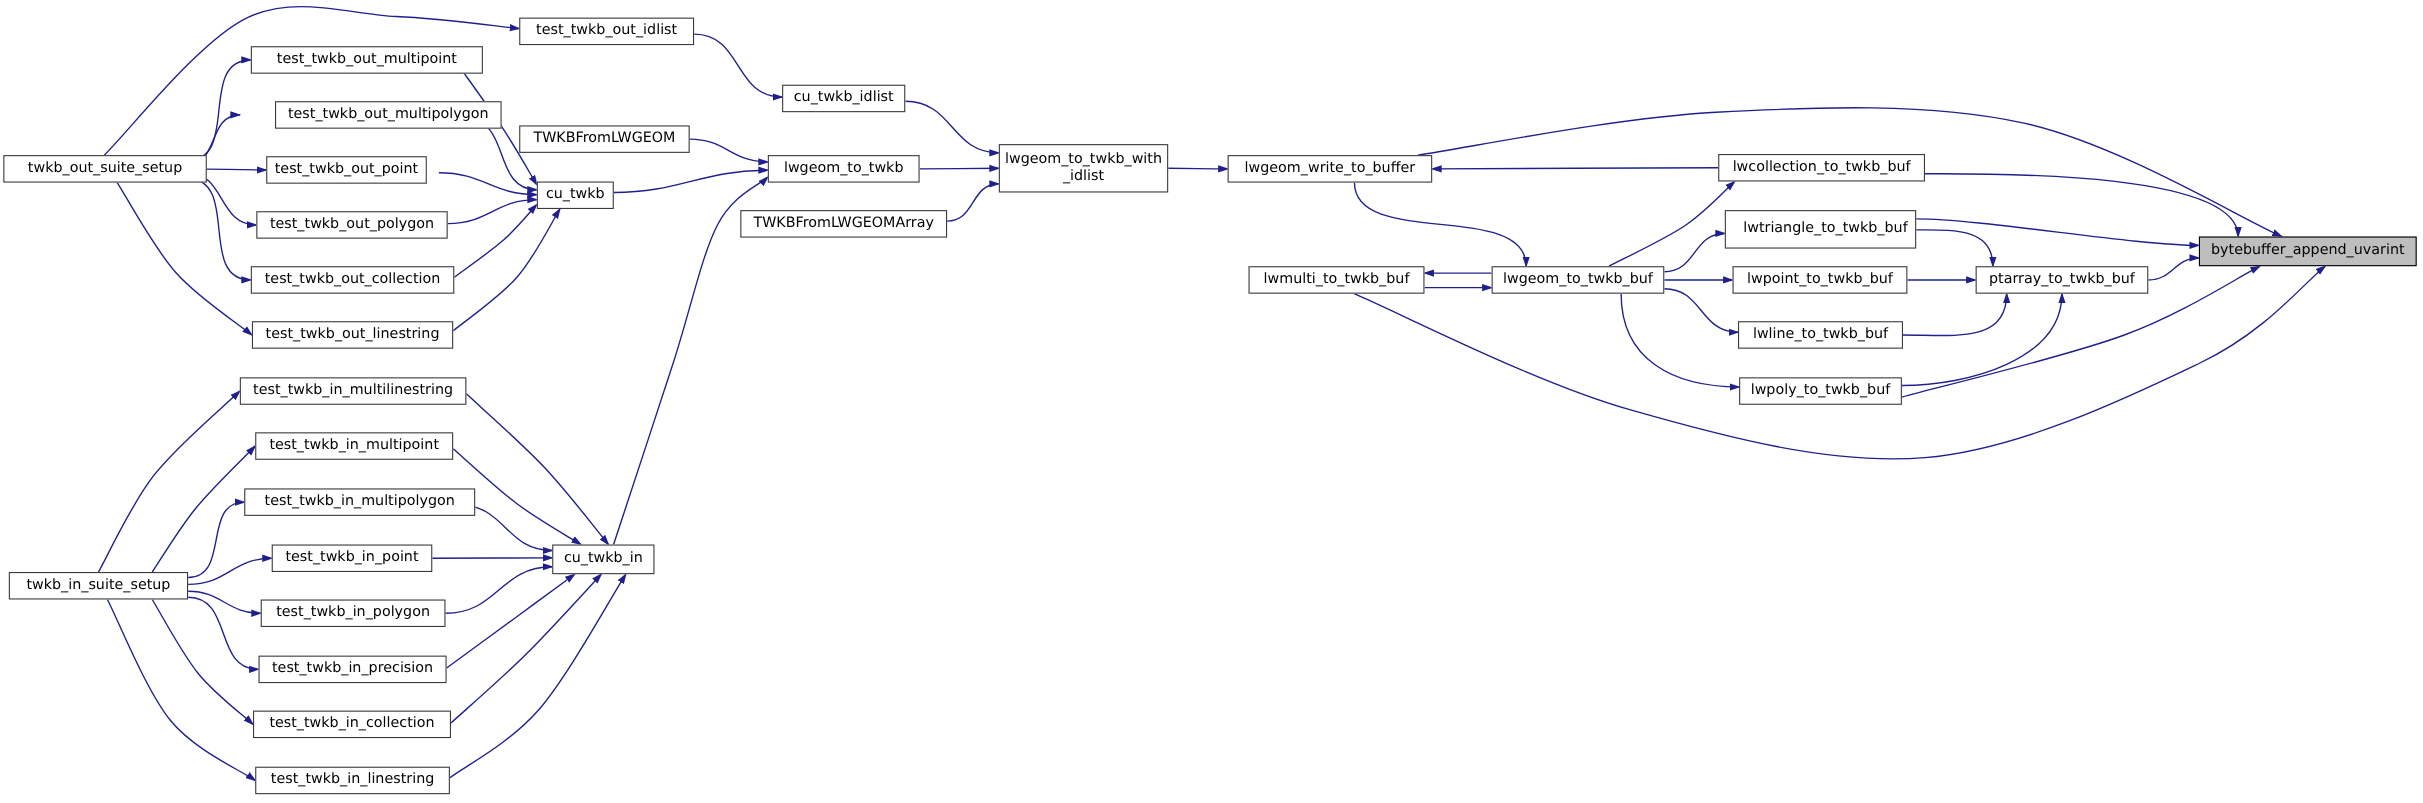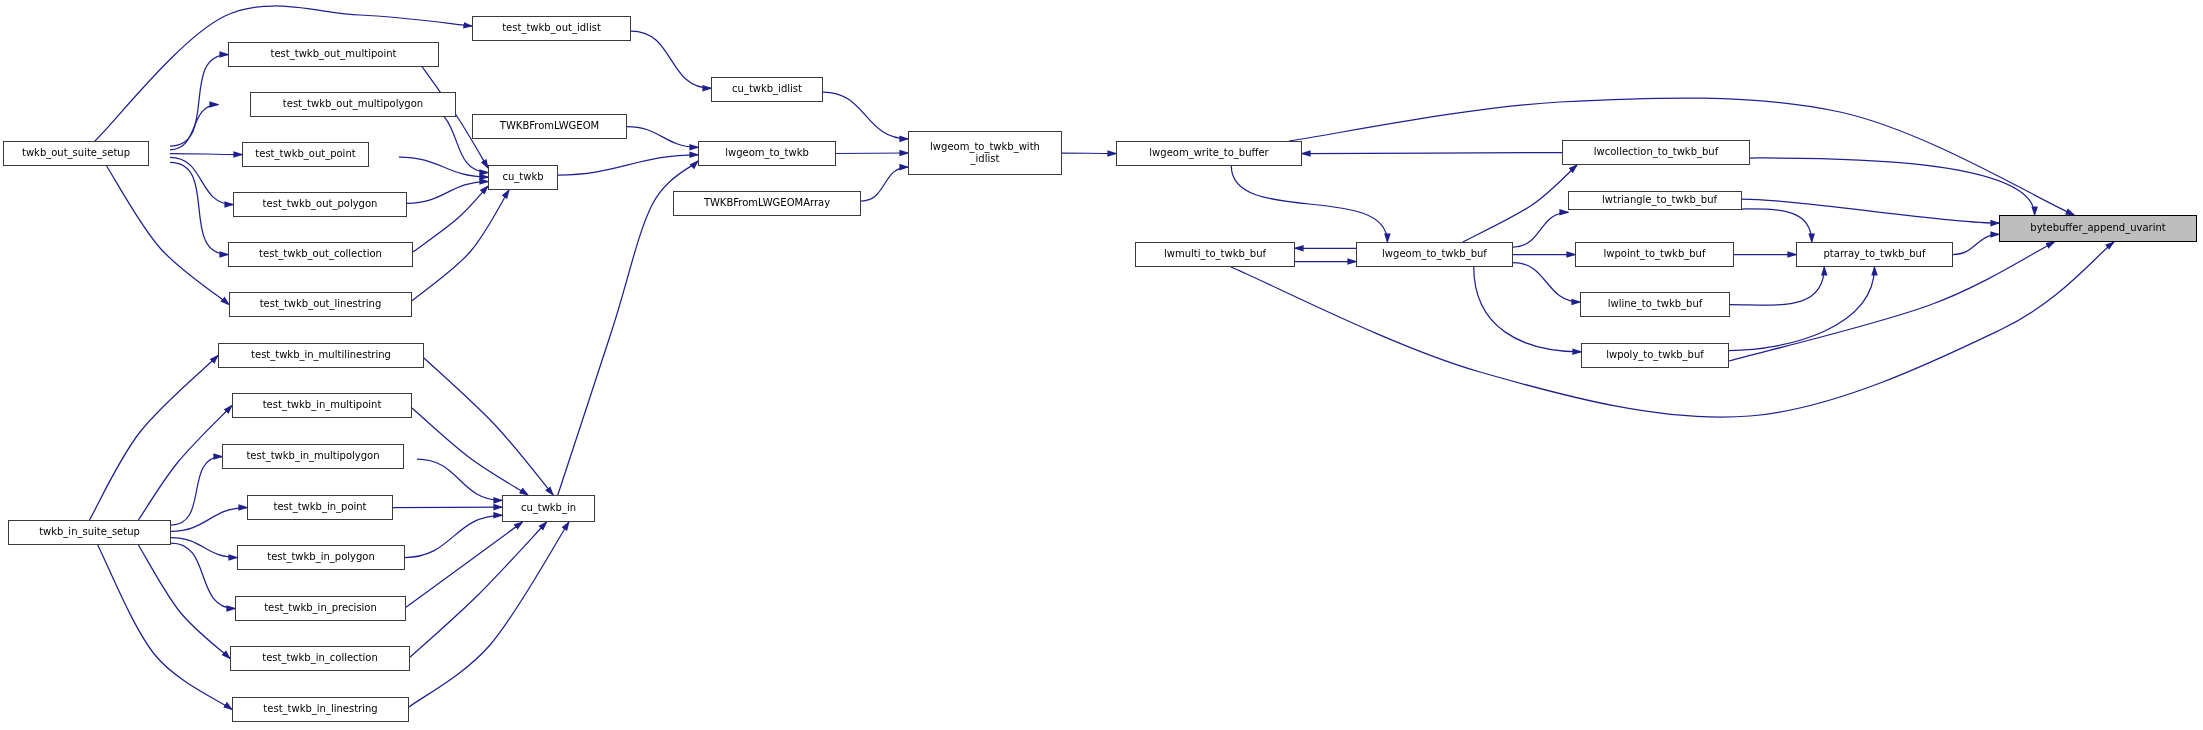--- a/index.html
+++ b/index.html
@@ -11,21 +11,21 @@
     font-family: "DejaVu Sans", "Liberation Sans", sans-serif;
     overflow: hidden;
   }
   #edges-svg { position: absolute; left: 0; top: 0; }
   .node {
     position: absolute;
     box-sizing: border-box;
     background: #ffffff;
     border: 1.3px solid #3a3a3a;
     color: #000000;
-    font-size: 10px;
+    font-size: 13px;
     display: flex;
     flex-direction: column;
     align-items: center;
     justify-content: center;
     text-align: center;
     white-space: nowrap;
     line-height: 1.25;
     padding: 0 3px;
     z-index: 2;
     cursor: pointer;
@@ -100,30 +100,30 @@
         <path class="edge" d="M 1729 350.5 C 1789 350.5, 1874.5 327, 1874.5 267" stroke="#20208d" marker-end="url(#arrow)"></path>
         <path class="edge" d="M 1953 254.5 C 1975.582664346795 254.5, 1976.417335653205 234.44, 1999 234.44" stroke="#20208d" marker-end="url(#arrow)"></path>
         <path class="edge" d="M 1742 199 C 1802 199, 1939 223.1, 1999 223.1" stroke="#20208d" marker-end="url(#arrow)"></path>
         <path class="edge" d="M 1750 158 C 1810 158, 2034.64 155, 2034.64 215" stroke="#20208d" marker-end="url(#arrow)"></path>
         <path class="edge" d="M 1288.98 141 C 1334.15 134.5, 1468.1633333333334 106.83333333333333, 1560 102 C 1651.8366666666666 97.16666666666667, 1754.2933333333333 93.16666666666667, 1840 112 C 1925.7066666666667 130.83333333333334, 2035.1999999999998 197.83333333333334, 2074.24 215" stroke="#20208d" marker-end="url(#arrow)"></path>
         <path class="edge" d="M 1729 361 C 1762.5 351.6666666666667, 1875.76 324.8333333333333, 1930 305 C 1984.24 285.1666666666667, 2033.7 252.5, 2054.44 242" stroke="#20208d" marker-end="url(#arrow)"></path>
         <path class="edge" d="M 1231 267 C 1272.5 284.5, 1393.5 347.1666666666667, 1480 372 C 1566.5 396.8333333333333, 1663.3333333333333 423, 1750 416 C 1836.6666666666667 409, 1939.36 359, 2000 330 C 2060.64 301, 2094.866666666667 256.6666666666667, 2113.84 242" stroke="#20208d" marker-end="url(#arrow)"></path>
       </g>
   </svg>
   <div id="nodes-layer">
-      <div class="node" style="left: 3px; top: 141px; width: 146px; height: 25px;">
+      <div class="node" style="left: 3px; top: 141px; width: 185px; height: 25px;">
         <span>twkb_out_suite_setup</span>
       </div>
       <div class="node" style="left: 228px; top: 42px; width: 211px; height: 25px;">
         <span>test_twkb_out_multipoint</span>
       </div>
       <div class="node" style="left: 218px; top: 92px; width: 206px; height: 25px; margin-left: 32px;">
         <span>test_twkb_out_multipolygon</span>
       </div>
-      <div class="node" style="left: 242px; top: 142px; width: 127px; height: 25px;">
+      <div class="node" style="left: 242px; top: 142px; width: 146px; height: 25px;">
         <span>test_twkb_out_point</span>
       </div>
       <div class="node" style="left: 233px; top: 192px; width: 174px; height: 25px;">
         <span>test_twkb_out_polygon</span>
       </div>
       <div class="node" style="left: 228px; top: 242px; width: 185px; height: 25px;">
         <span>test_twkb_out_collection</span>
       </div>
       <div class="node" style="left: 229px; top: 292px; width: 183px; height: 25px;">
         <span>test_twkb_out_linestring</span>
@@ -149,21 +149,21 @@
       <div class="node" style="left: 908px; top: 131px; width: 154px; height: 44px;">
         <span>lwgeom_to_twkb_with</span>
         <span>_idlist</span>
       </div>
       <div class="node" style="left: 1116px; top: 141px; width: 186px; height: 25px; align-items: center;">
         <span>lwgeom_write_to_buffer</span>
       </div>
       <div class="node" style="left: 1562px; top: 140px; width: 188px; height: 25px;">
         <span>lwcollection_to_twkb_buf</span>
       </div>
-      <div class="node" style="left: 1568px; top: 191px; width: 174px; height: 19px; padding-left: 12px;">
+      <div class="node" style="left: 1568px; top: 191px; width: 174px; height: 35px; padding-left: 12px;">
         <span>lwtriangle_to_twkb_buf</span>
       </div>
       <div class="node" style="left: 1135px; top: 242px; width: 160px; height: 25px;">
         <span>lwmulti_to_twkb_buf</span>
       </div>
       <div class="node" style="left: 1356px; top: 242px; width: 157px; height: 25px;">
         <span>lwgeom_to_twkb_buf</span>
       </div>
       <div class="node" style="left: 1575px; top: 242px; width: 159px; height: 25px;">
         <span>lwpoint_to_twkb_buf</span>
@@ -182,21 +182,21 @@
       </div>
       <div class="node" style="left: 8px; top: 520px; width: 163px; height: 25px;">
         <span>twkb_in_suite_setup</span>
       </div>
       <div class="node" style="left: 218px; top: 343px; width: 206px; height: 25px;">
         <span>test_twkb_in_multilinestring</span>
       </div>
       <div class="node" style="left: 232px; top: 393px; width: 180px; height: 25px;">
         <span>test_twkb_in_multipoint</span>
       </div>
-      <div class="node" style="left: 222px; top: 444px; width: 182px; height: 25px;">
+      <div class="node" style="left: 222px; top: 444px; width: 210px; height: 25px;">
         <span>test_twkb_in_multipolygon</span>
       </div>
       <div class="node" style="left: 247px; top: 495px; width: 146px; height: 25px;">
         <span>test_twkb_in_point</span>
       </div>
       <div class="node" style="left: 237px; top: 545px; width: 168px; height: 25px;">
         <span>test_twkb_in_polygon</span>
       </div>
       <div class="node" style="left: 235px; top: 596px; width: 171px; height: 25px;">
         <span>test_twkb_in_precision</span>

